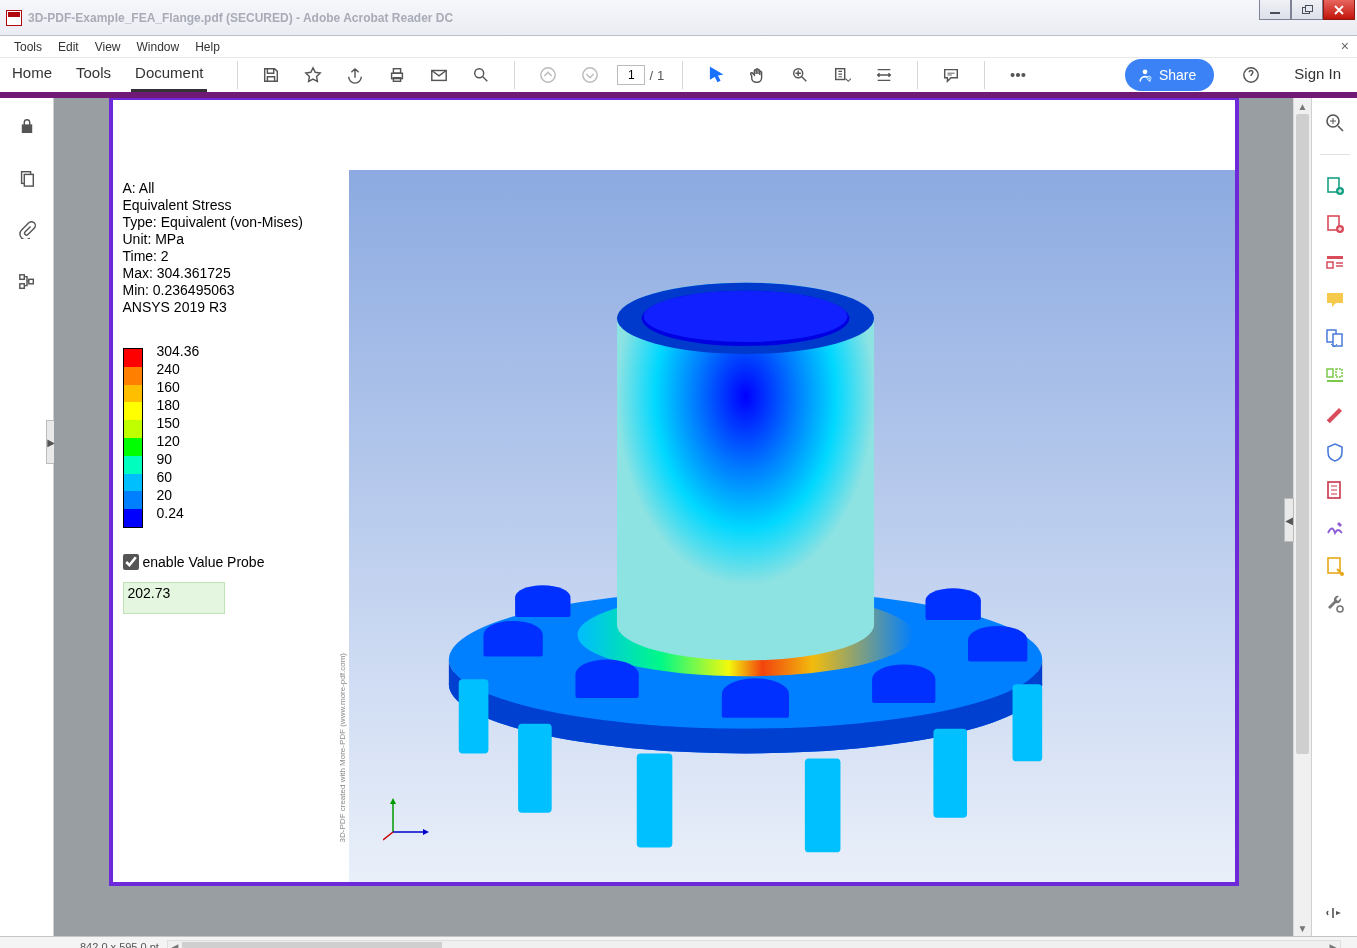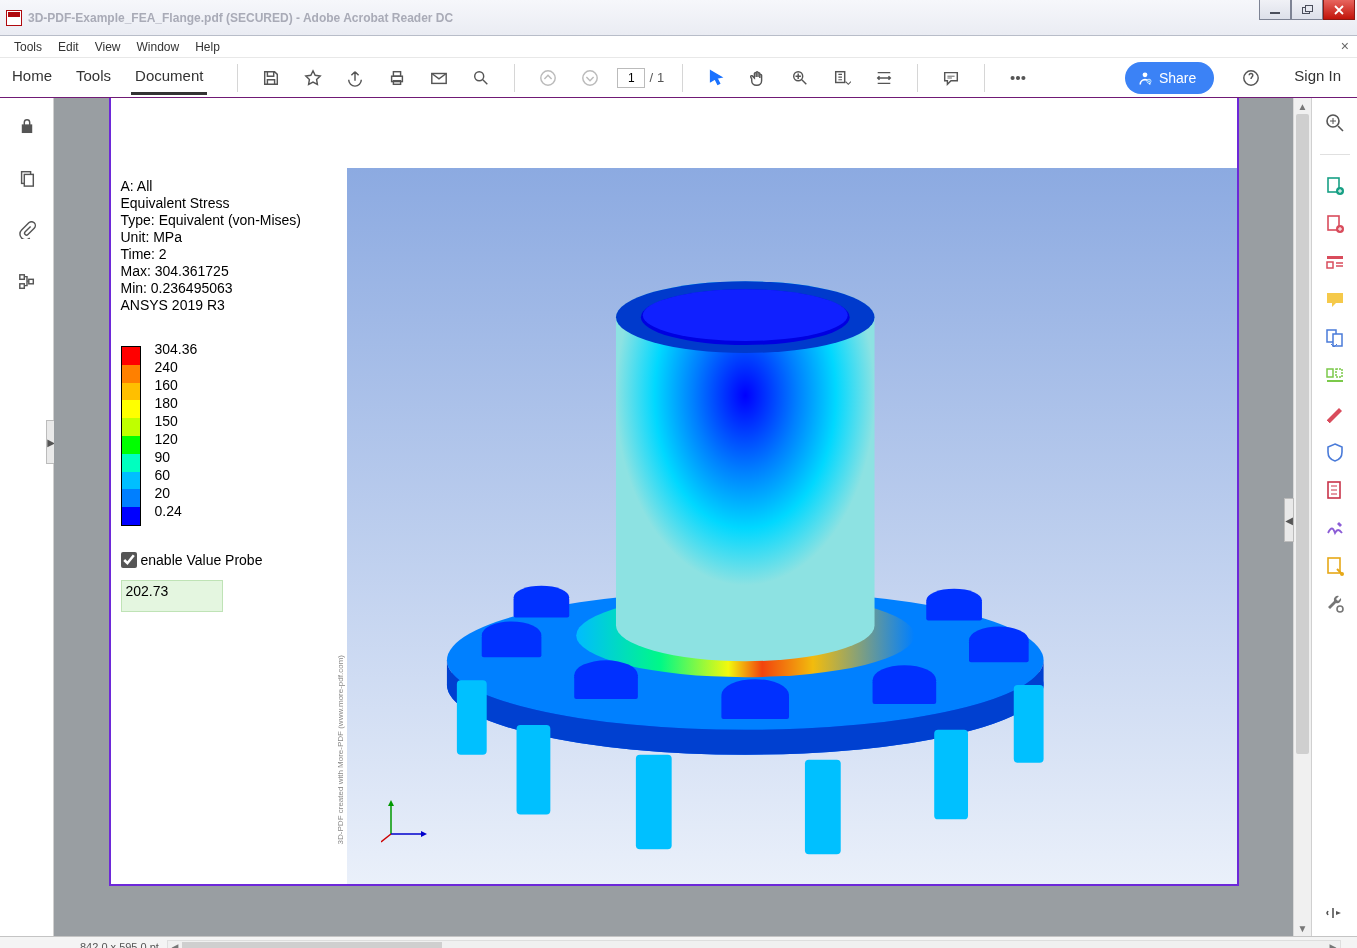--- a/index.html
+++ b/index.html
@@ -16,40 +16,40 @@
 .win-btn.max svg { width: 11px; height: 9px; }
 .win-btn.close { background: linear-gradient(#e7655e,#c2140a); color: #fff; border-color: #8c1a14; }
 .win-btn.close svg { width: 10px; height: 10px; }
 
 
 .menu-bar { height: 22px; display: flex; align-items: center; padding: 0 6px; font-size: 12px; color: #333; position: relative; border-bottom: 1px solid #e8e8e8; }
 .menu-item { padding: 2px 8px; cursor: default; }
 .tab-close-x { position: absolute; right: 8px; top: 2px; font-size: 14px; color: #666; }
 
 
-.toolbar { height: 40px; border-bottom: 1px solid #701a75; display: flex; align-items: center; padding: 0 8px; gap: 12px; position: relative; }
+.toolbar { height: 40px; border-bottom: 6px solid #701a75; display: flex; align-items: center; padding: 0 8px; gap: 12px; position: relative; }
 .tab-group { display: flex; gap: 16px; margin-right: 12px; }
 .tab { font-size: 15px; color: #333; padding: 6px 4px 8px; }
 .tab.active { border-bottom: 3px solid #333; }
 .sep { width: 1px; height: 28px; background: #d6d6d6; margin: 0 6px; }
 .icon-btn { width: 30px; height: 30px; display: flex; align-items: center; justify-content: center; color: #555; border-radius: 3px; }
 .icon-btn svg { width: 18px; height: 18px; stroke: #555; fill: none; stroke-width: 1.6; }
 .page-box { display: flex; align-items: center; font-size: 13px; color: #555; gap: 4px; }
 .page-input { width: 28px; height: 20px; border: 1px solid #bbb; text-align: center; font-size: 12px; }
 .spacer { flex: 1; }
 .share-btn { background: #3b82f6; color: #fff; border-radius: 18px; height: 32px; padding: 0 18px 0 12px; display: flex; align-items: center; gap: 6px; font-size: 14px; }
 .share-btn svg { width: 16px; height: 16px; fill: #fff; }
 .signin { font-size: 15px; color: #333; margin: 0 8px 4px 16px; }
 
 
 .main { display: flex; height: calc(948px - 28px - 22px - 40px - 20px); }
 .left-rail { width: 54px; border-right: 1px solid #d0d0d0; display: flex; flex-direction: column; align-items: center; padding-top: 14px; gap: 24px; }
 .left-rail .icon-btn { width: 28px; height: 28px; }
 .doc-area { flex: 1; background: #999ea2; display: flex; align-items: flex-start; justify-content: center; position: relative; overflow: hidden; }
-.page { width: 1130px; height: 790px; background: #fff; border: 2px solid #6d28d9; margin-top: -2px; position: relative; }
+.page { width: 1130px; height: 790px; background: #fff; border: 4px solid #6d28d9; margin-top: -2px; position: relative; }
 .fea-viewport { position: absolute; left: 236px; top: 70px; right: 0; bottom: 0; background: linear-gradient(#8caae1, #eaf0fa); overflow: hidden; }
 .fea-info { position: absolute; left: 10px; top: 80px; font-family: Arial, sans-serif; font-size: 14px; line-height: 17px; color: #000; }
 .legend { position: absolute; left: 10px; top: 248px; border-radius: 8px; }
 .legend-bar { width: 20px; height: 180px; display: flex; flex-direction: column; border: 1px solid #000; }
 .legend-seg { flex: 1; }
 .legend-labels { position: absolute; left: 34px; top: -6px; font-family: Arial, sans-serif; font-size: 14px; line-height: 18px; }
 .probe { position: absolute; left: 10px; top: 454px; font-family: Arial, sans-serif; font-size: 14px; display: flex; align-items: center; }
 .probe input[type=checkbox] { width: 16px; height: 16px; margin-right: 4px; accent-color: #555; }
 .probe-val { position: absolute; left: 10px; top: 482px; width: 102px; height: 32px; background: #e4f6e0; border: 1px solid #bfe3b6; font-family: Arial, sans-serif; font-size: 14px; padding: 0 4px; line-height: 20px; }
 .triad { position: absolute; left: 270px; bottom: 40px; }

